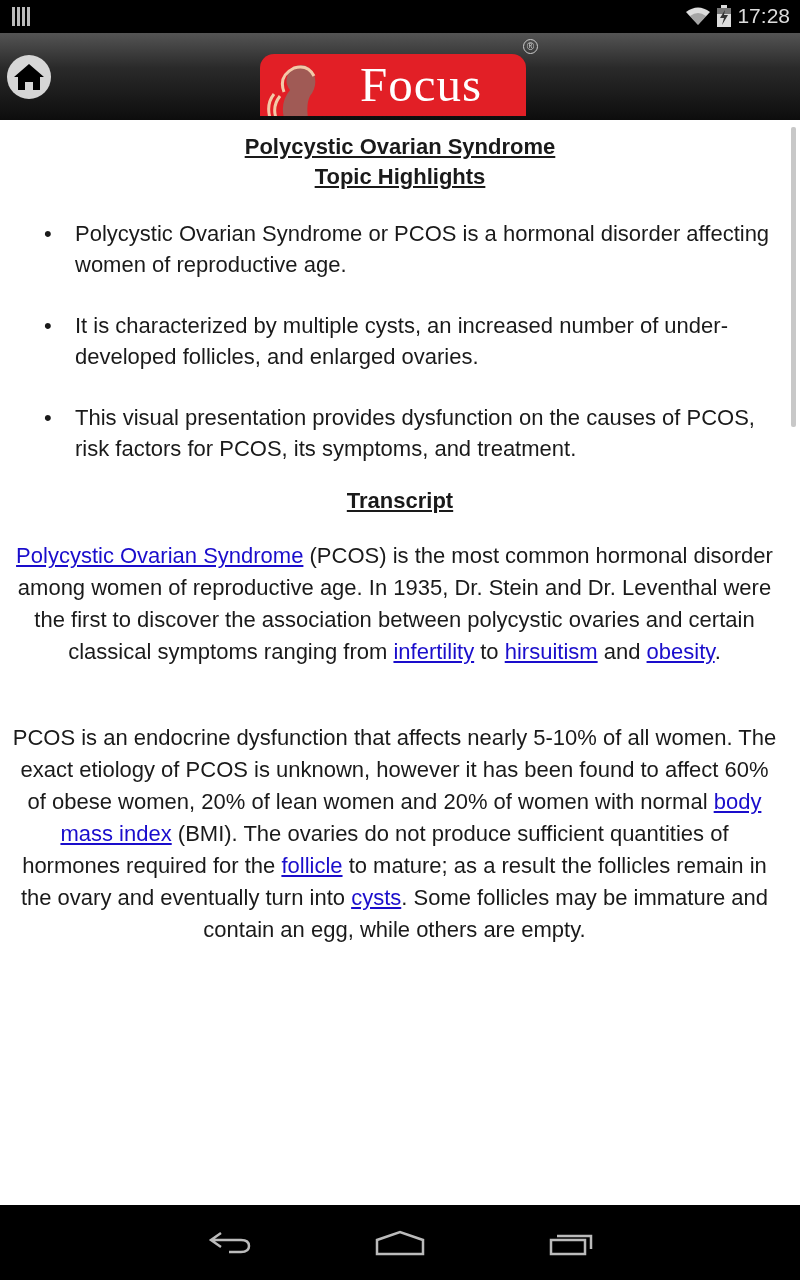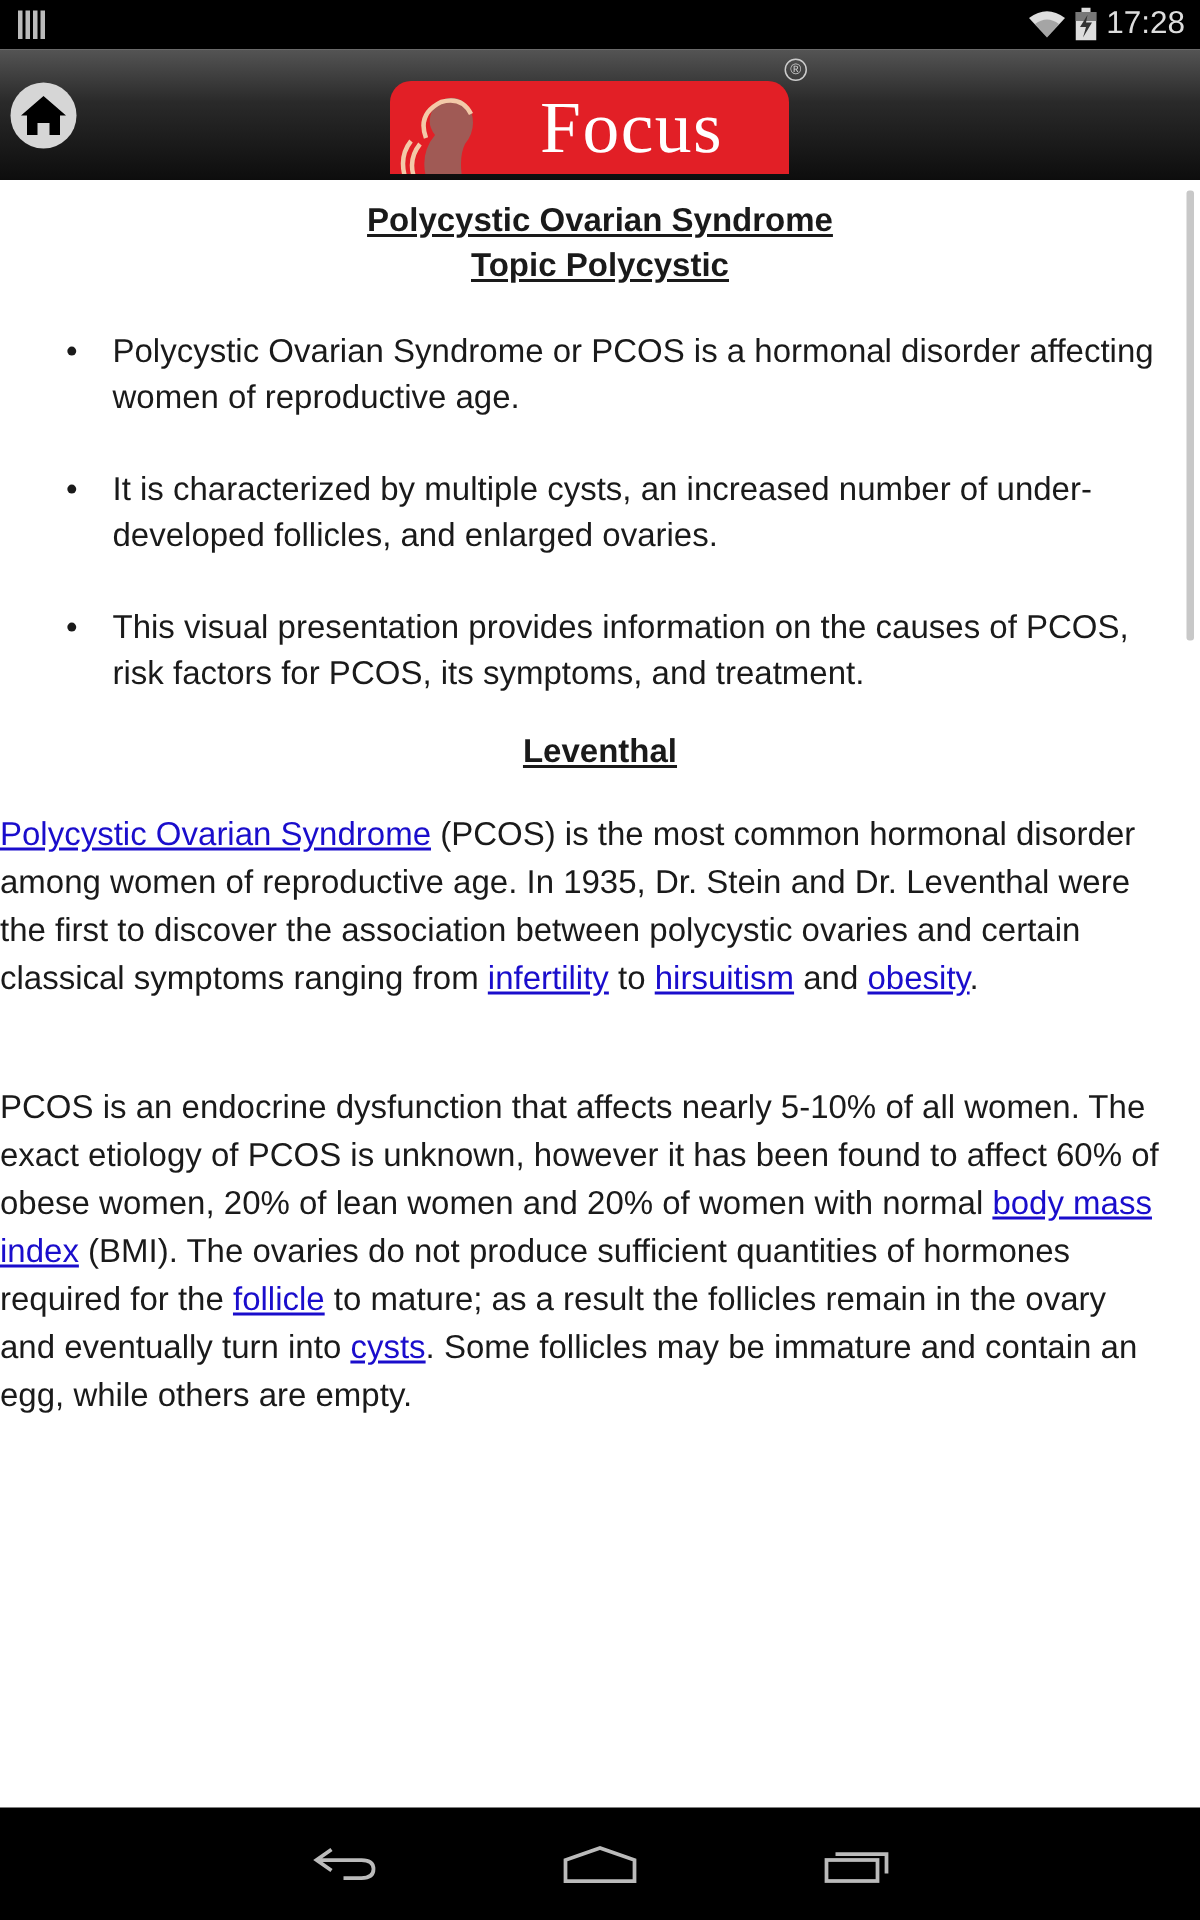--- a/index.html
+++ b/index.html
@@ -14,21 +14,21 @@
   .logo .text { position:absolute; left:64px; top:3px; font-family:"Liberation Serif", serif; font-size:49px; color:#fff; letter-spacing:1px; line-height:56px;margin-left:36px; }
   .logo .head { position:absolute; left:2px; top:8px; }
   .reg { position:absolute; left:523px; top:6px; color:#ccc; font-size:14px; border:1.5px solid #ccc; border-radius:50%; width:13px; height:13px; line-height:13px; text-align:center; font-size:10px; }
   .content { position:absolute; top:120px; left:0; width:800px; height:924px; overflow:hidden; color:#1a1a1a; }
   .title { text-align:center; font-weight:bold; font-size:22px; line-height:30px; margin-top:12px; }
   .title span { text-decoration:underline; display:block; }
   ul.highlights { margin:26px 0 0 0; padding:0 0 0 75px; list-style:none; }
   ul.highlights li { position:relative; font-size:22px; line-height:31px; margin-bottom:30px; padding-right:14px; }
   ul.highlights li::before { content:"•"; position:absolute; left:-31px; top:0; font-size:22px; }
   .section-title { text-align:center; font-weight:bold; font-size:22px; text-decoration:underline; margin-top:-6px; }
-  p.para { font-size:22px; line-height:32px; margin:26px 12px 0 0; padding-right:10px; }
+  p.para { font-size:22px; line-height:32px; margin:26px 12px 0 11px; padding-right:10px;text-align:center; }
   p.para + p.para { margin-top:54px; }
   a.link { color:#1a0dcc; text-decoration:underline; cursor:pointer; }
   .scrollbar { position:absolute; right:4px; top:127px; width:5px; height:300px; background:#c8c8c8; border-radius:2px; }
   .navbar { position:absolute; top:1205px; left:0; width:800px; height:75px; background:#000; }
   .navbtn { position:absolute; top:18px; width:60px; height:40px; display:flex; align-items:center; justify-content:center; cursor:pointer; }
 </style>
 </head>
 <body>
 
 <div class="statusbar">
@@ -65,30 +65,30 @@
         <path d="M14 56 Q10 44 18 34 M8 56 Q4 42 12 32 M22 30 Q16 14 32 6 Q46 2 52 14" stroke="#f3c9a8" stroke-width="3" fill="none"></path>
       </svg>
     <div class="text">Focus</div>
   </div>
   <div class="reg">®</div>
 </div>
 
 <div class="content">
   <div class="title">
     <span>Polycystic Ovarian Syndrome</span>
-    <span>Topic Polycystic</span>
+    <span>Topic Highlights</span>
   </div>
 
   <ul class="highlights">
     <li>Polycystic Ovarian Syndrome or PCOS is a hormonal disorder affecting women of reproductive age.</li>
     <li>It is characterized by multiple cysts, an increased number of under-developed follicles, and enlarged ovaries.</li>
-    <li>This visual presentation provides information on the causes of PCOS, risk factors for PCOS, its symptoms, and treatment.</li>
+    <li>This visual presentation provides dysfunction on the causes of PCOS, risk factors for PCOS, its symptoms, and treatment.</li>
   </ul>
 
-  <div class="section-title">Leventhal</div>
+  <div class="section-title">Transcript</div>
 
   <p class="para"><a class="link">Polycystic Ovarian Syndrome</a><span> (PCOS) is the most common hormonal disorder among women of reproductive age. In 1935, Dr. Stein and Dr. Leventhal were the first to discover the association between polycystic ovaries and certain classical symptoms ranging from </span><a class="link">infertility</a><span> to </span><a class="link">hirsuitism</a><span> and </span><a class="link">obesity</a><span>.</span></p>
 
   <p class="para"><span>PCOS is an endocrine dysfunction that affects nearly 5-10% of all women. The exact etiology of PCOS is unknown, however it has been found to affect 60% of obese women, 20% of lean women and 20% of women with normal </span><a class="link">body mass index</a><span> (BMI). The ovaries do not produce sufficient quantities of hormones required for the </span><a class="link">follicle</a><span> to mature; as a result the follicles remain in the ovary and eventually turn into </span><a class="link">cysts</a><span>. Some follicles may be immature and contain an egg, while others are empty.</span></p>
 
 </div>
 
 <div class="scrollbar"></div>
 
 <div class="navbar">

